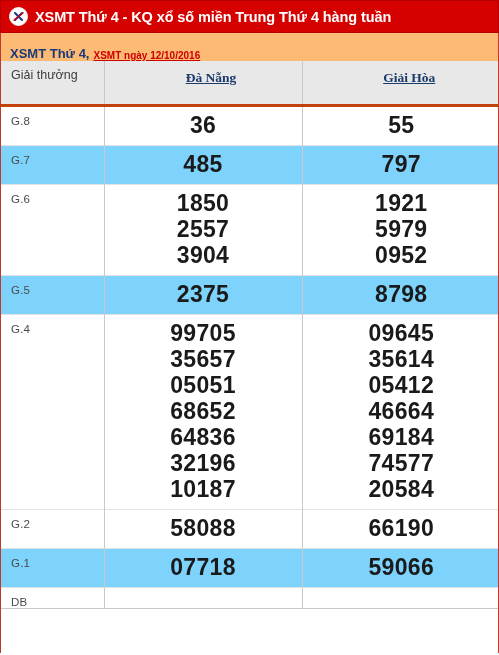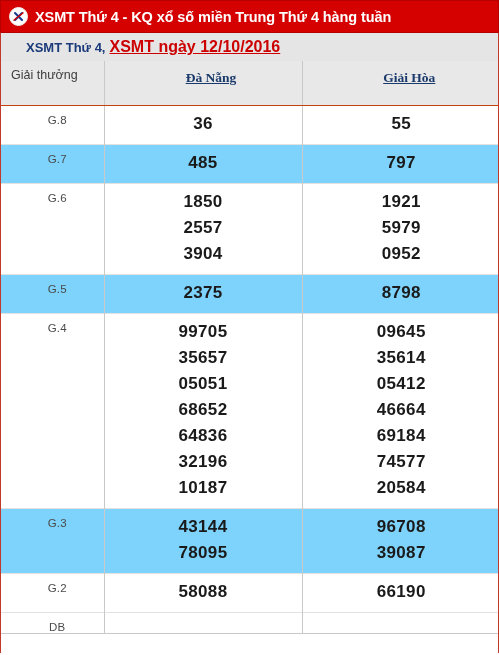--- a/index.html
+++ b/index.html
@@ -54,32 +54,32 @@
     white-space: nowrap;
   }
 
   
   .subbar {
     height: 28px;
     border-left: 1px solid #c9c9c9;
     border-right: 1px solid #c9c9c9;
     box-sizing: border-box;
     display: flex;
-    align-items: center;
-    padding: 0 25px;
-    background: #e5e5e5;
+    align-items: flex-end;
+    padding: 0 9px;
+    background: #fdba74;
   }
   .sub-plain {
     color: #1a3a7a;
     font-size: 13px;
     font-weight: bold;
   }
   .sub-link {
     color: #cc0000;
-    font-size: 16px;
+    font-size: 10px;
     font-weight: bold;
     text-decoration: underline;
     margin-left: 4px;
     cursor: pointer;
   }
 
   
   .tbl-wrap {
     border: 1px solid #c9c9c9;
     border-top: none;
@@ -88,21 +88,21 @@
   table.results {
     width: 100%;
     border-collapse: collapse;
     table-layout: fixed;
   }
   table.results col.c-prize { width: 103px; }
   table.results col.c-prov  { width: 198px; }
 
   table.results thead th {
     background: #e8e8e8;
-    border-bottom: 1px solid #c2410c;
+    border-bottom: 3px solid #c2410c;
     border-left: 1px solid #c9c9c9;
     height: 44px;
     vertical-align: top;
     padding: 7px 0 0 16px;
     box-sizing: border-box;
   }
   table.results thead th.h-prize {
     border-left: none;
     text-align: left;
     padding-left: 10px;
@@ -125,28 +125,27 @@
     border-top: 1px solid #e2e2e2;
     vertical-align: top;
     box-sizing: border-box;
   }
   table.results tbody td.prize-label {
     border-left: none;
     padding: 8px 0 0 10px;
     font-size: 11.5px;
     color: #4a4a4a;
     letter-spacing: 0.2px;
-    text-align: center;
   }
   table.results tbody td.nums {
     text-align: center;
     padding: 5px 0 7px 0;
   }
   .num {
-    font-size: 17px;
+    font-size: 23px;
     font-weight: bold;
     color: #1a1a1a;
     line-height: 26px;
     letter-spacing: 0.3px;
   }
 
   tr.stripe > td { background: #7dd3fc; }
   tr.plain  > td { background: #ffffff; }
   tr.db td.prize-label { padding-top: 7px; }
 
@@ -255,38 +254,36 @@
             <td class="nums">
               <div class="num">09645</div>
               <div class="num">35614</div>
               <div class="num">05412</div>
               <div class="num">46664</div>
               <div class="num">69184</div>
               <div class="num">74577</div>
               <div class="num">20584</div>
             </td>
           </tr>
+          <tr class="plain">
+            <td class="prize-label">G.2</td>
+            <td class="nums">
+              <div class="num">58088</div>
+            </td>
+            <td class="nums">
+              <div class="num">66190</div>
+            </td>
+          </tr>
           <tr class="stripe">
-            <td class="prize-label">G.3</td>
-            <td class="nums">
-              <div class="num">43144</div>
-              <div class="num">78095</div>
-            </td>
-            <td class="nums">
-              <div class="num">96708</div>
-              <div class="num">39087</div>
-            </td>
-          </tr>
-          <tr class="plain">
-            <td class="prize-label">G.2</td>
-            <td class="nums">
-              <div class="num">58088</div>
-            </td>
-            <td class="nums">
-              <div class="num">66190</div>
+            <td class="prize-label">G.1</td>
+            <td class="nums">
+              <div class="num">07718</div>
+            </td>
+            <td class="nums">
+              <div class="num">59066</div>
             </td>
           </tr>
           <tr class="plain db">
             <td class="prize-label">DB</td>
             <td class="nums"></td>
             <td class="nums"></td>
           </tr>
         </tbody>
     </table>
   </div>

